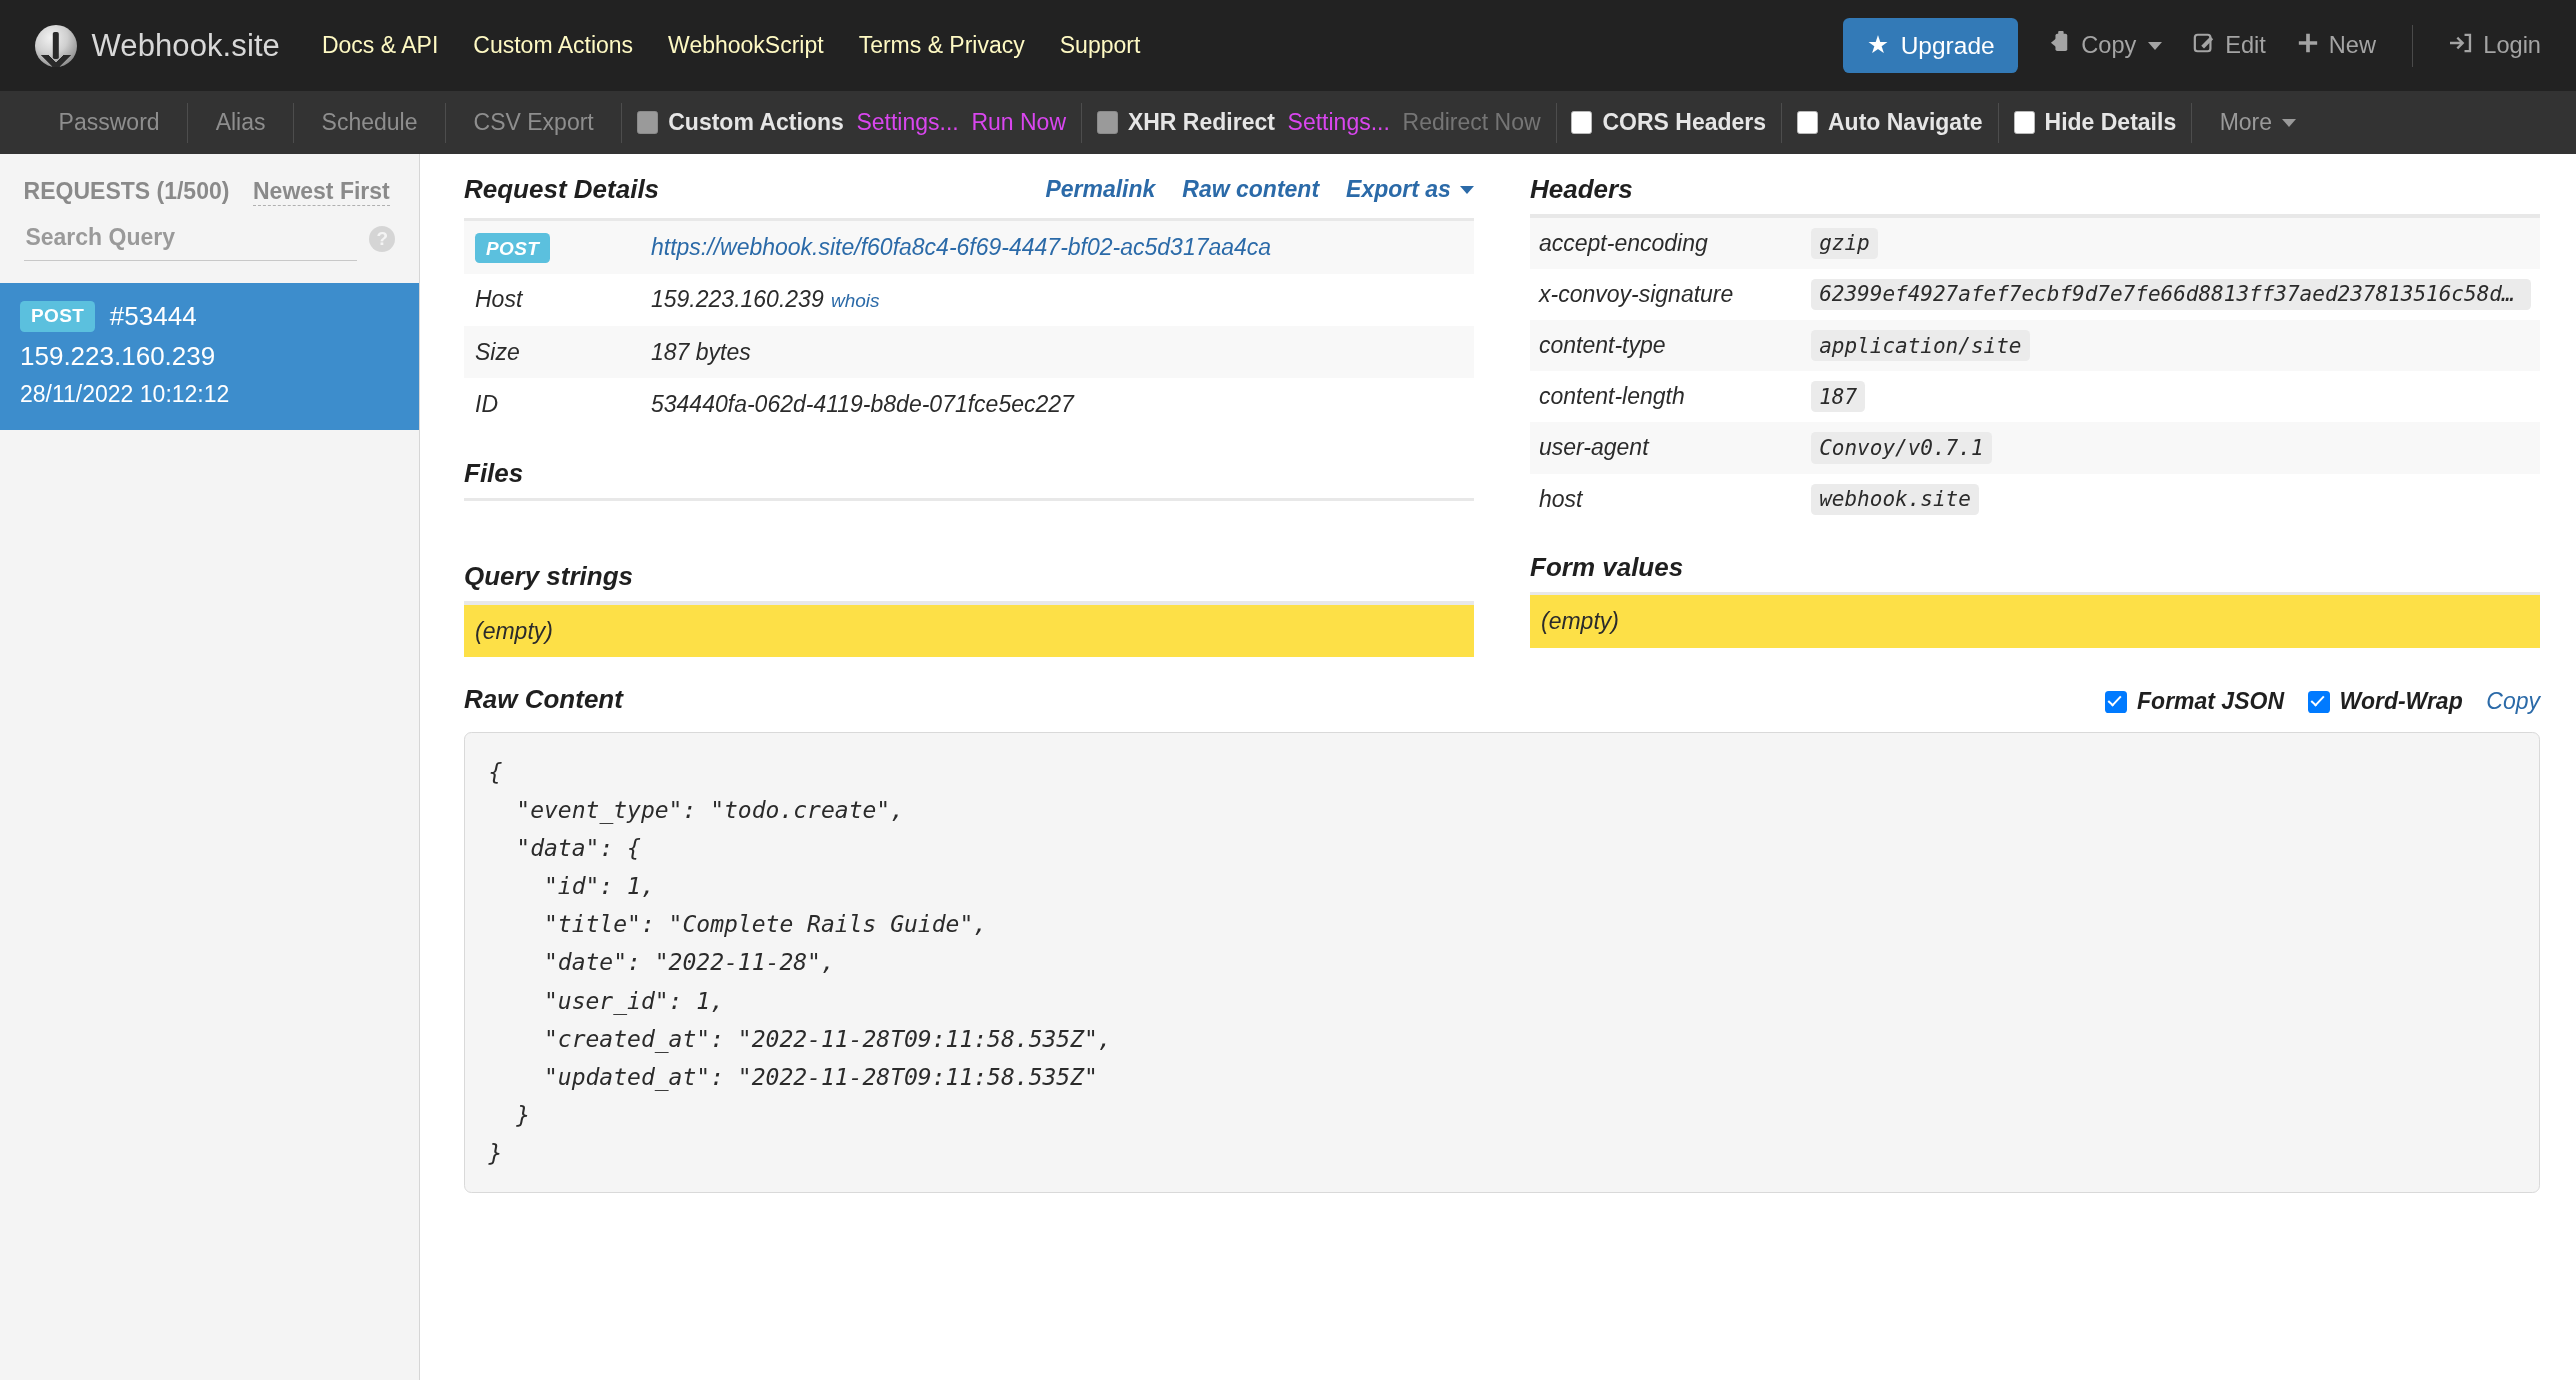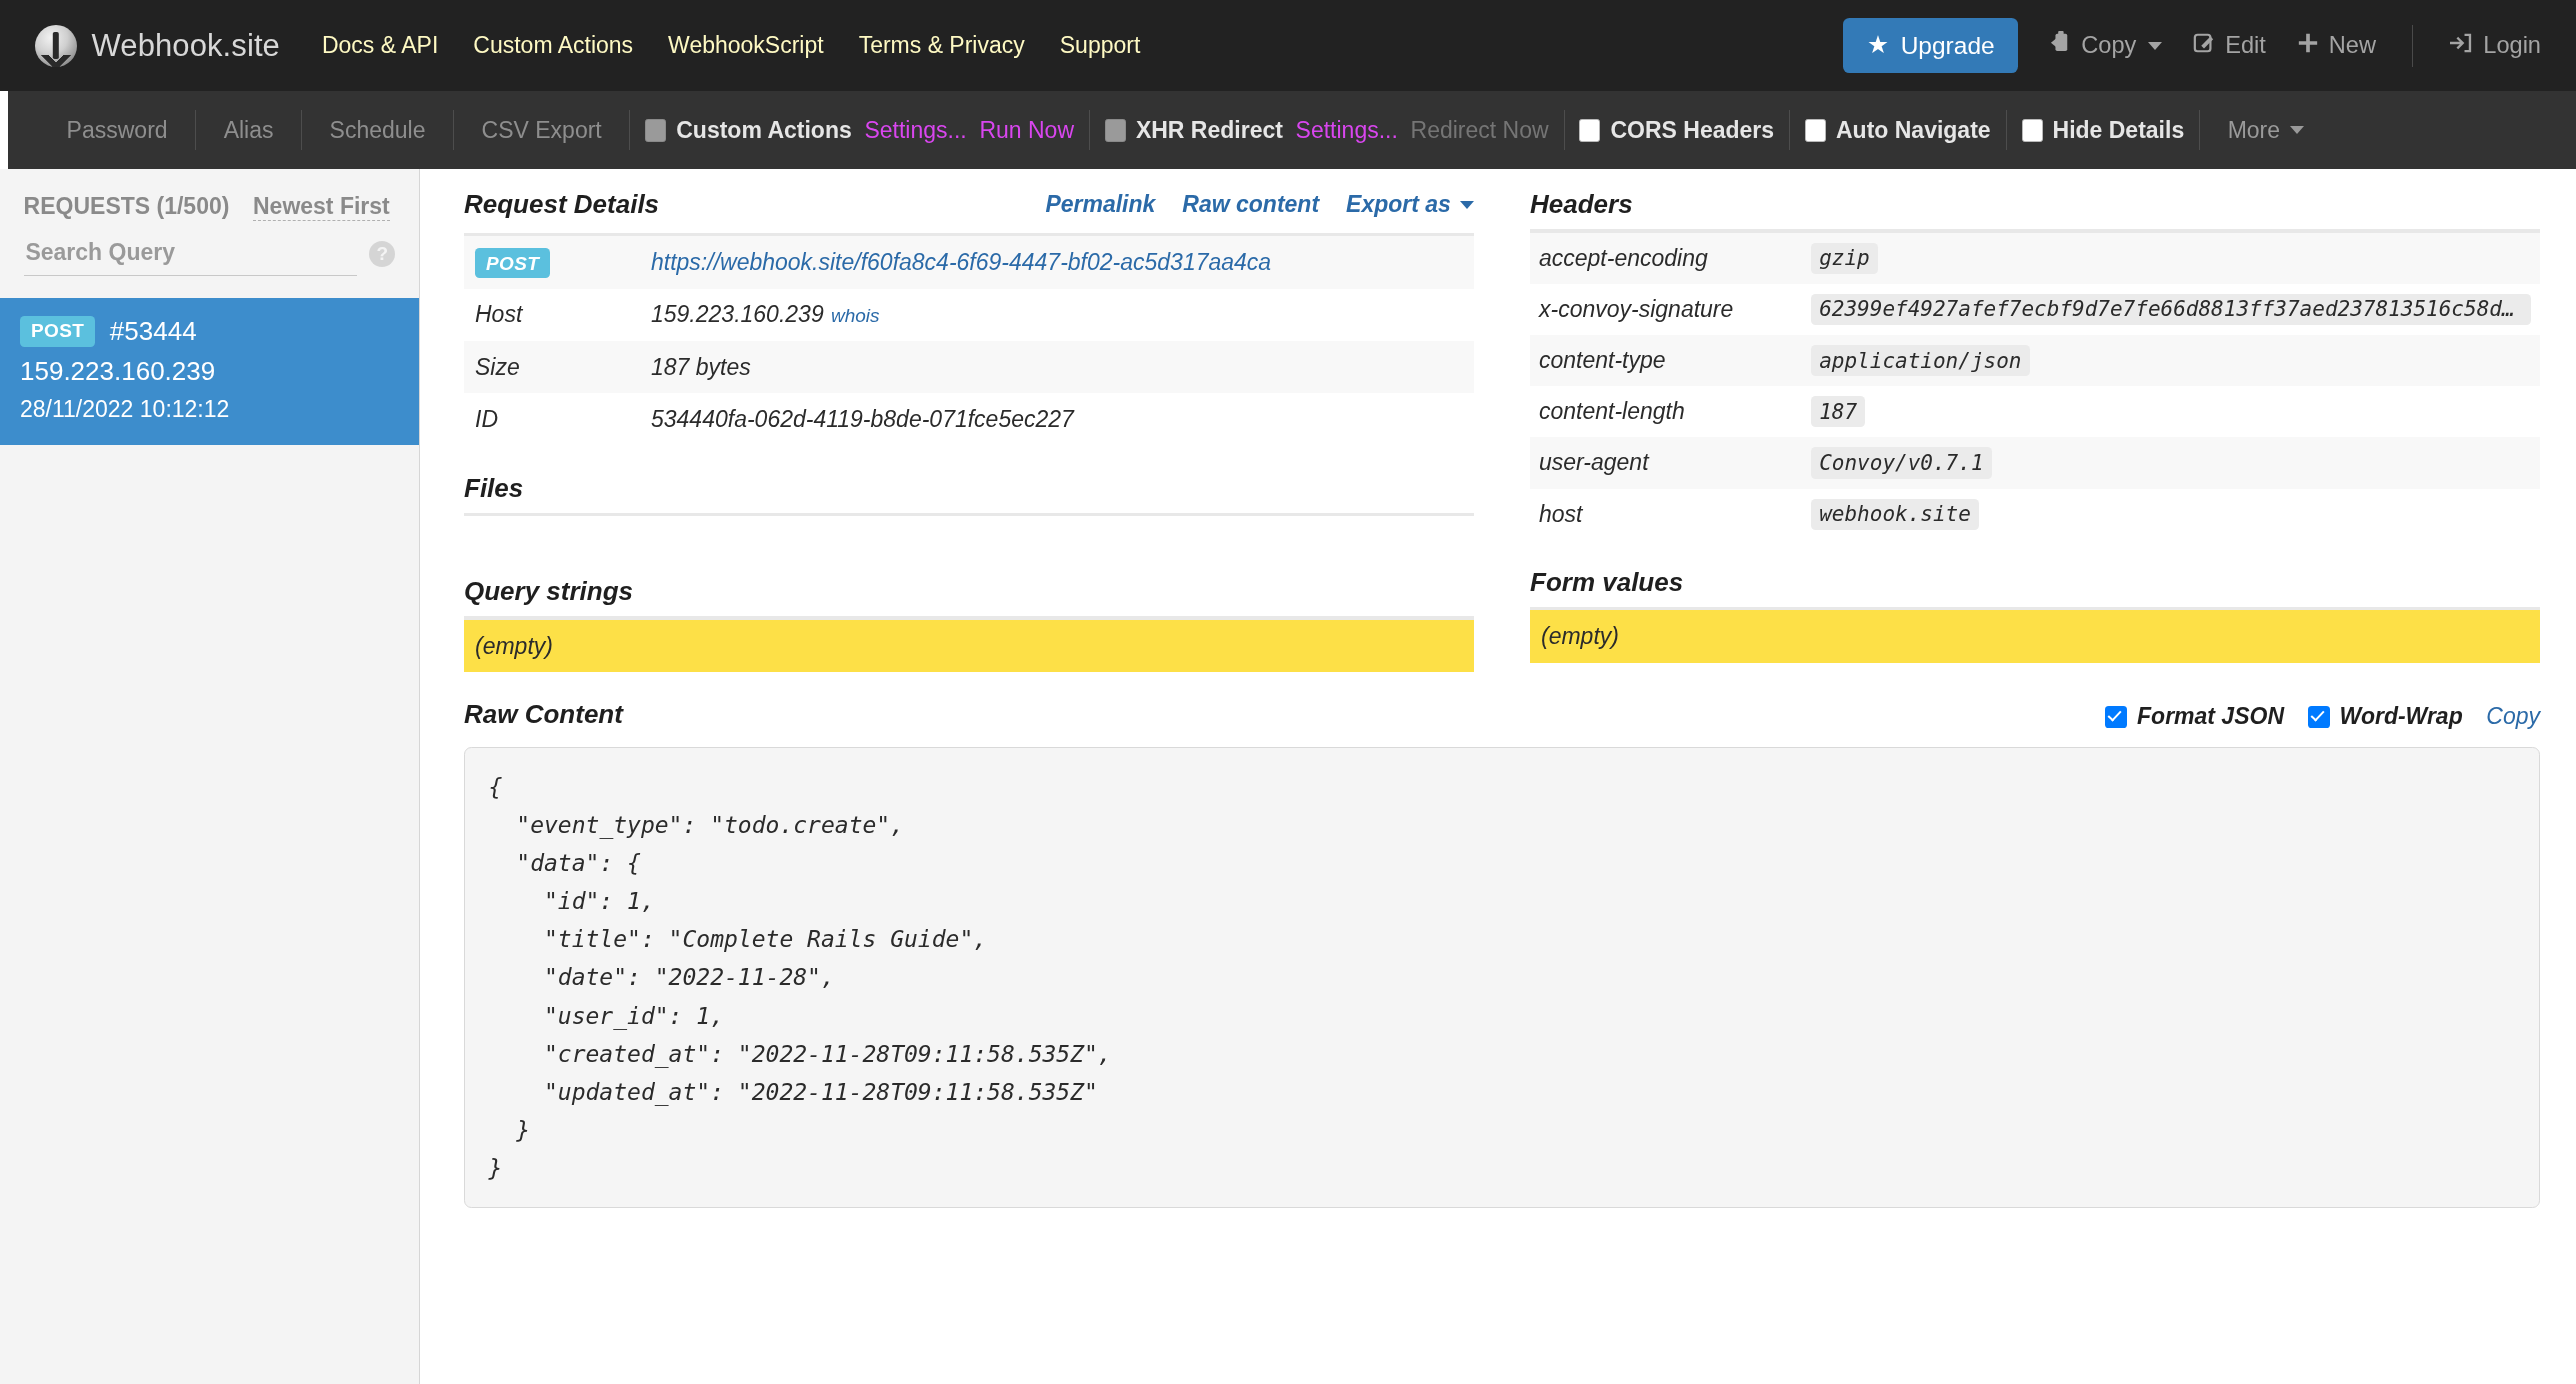--- a/index.html
+++ b/index.html
@@ -121,28 +121,27 @@
     width: 0; height: 0;
     border-left: 7.3px solid transparent;
     border-right: 7.3px solid transparent;
     border-top: 8.2px solid currentColor;
     margin-left: 1.8px;
   }
   .ic { display:inline-block; line-height:1; }
 
   
   .subbar {
-    height: 78px;
+    height: 63px;
     background: #333333;
     display: flex;
     align-items: center;
     padding: 0 35px;
     box-sizing: border-box;
     gap: 4px;
-    margin-left: 8px;
   }
   .sb-item {
     color: #8e8e8e;
     font-size: 23px;
     text-decoration: none;
     padding: 0 23.6px;
     white-space: nowrap;
   }
   .sb-sep {
     width: 0.9px;
@@ -669,21 +668,21 @@
           <tr>
             <td class="k">accept-encoding</td>
             <td><span class="mono-pill">gzip</span></td>
           </tr>
           <tr>
             <td class="k">x-convoy-signature</td>
             <td><span class="mono-pill">62399ef4927afef7ecbf9d7e7fe66d8813ff37aed237813516c58d5835…</span></td>
           </tr>
           <tr>
             <td class="k">content-type</td>
-            <td><span class="mono-pill">application/json</span></td>
+            <td><span class="mono-pill">application/site</span></td>
           </tr>
           <tr>
             <td class="k">content-length</td>
             <td><span class="mono-pill">187</span></td>
           </tr>
           <tr>
             <td class="k">user-agent</td>
             <td><span class="mono-pill">Convoy/v0.7.1</span></td>
           </tr>
           <tr>

